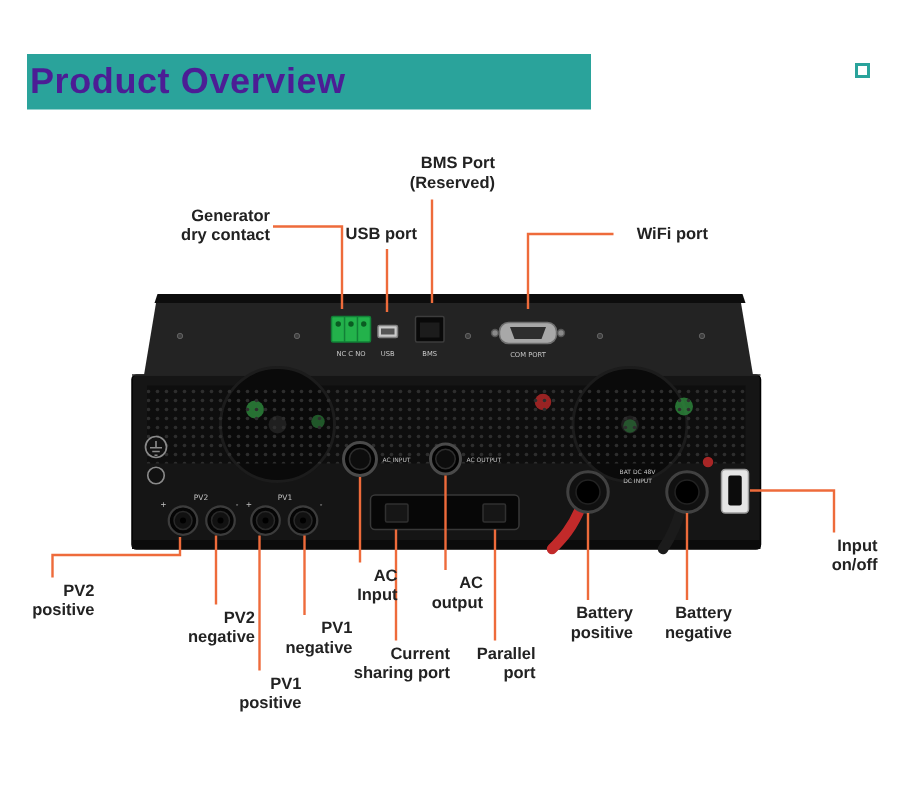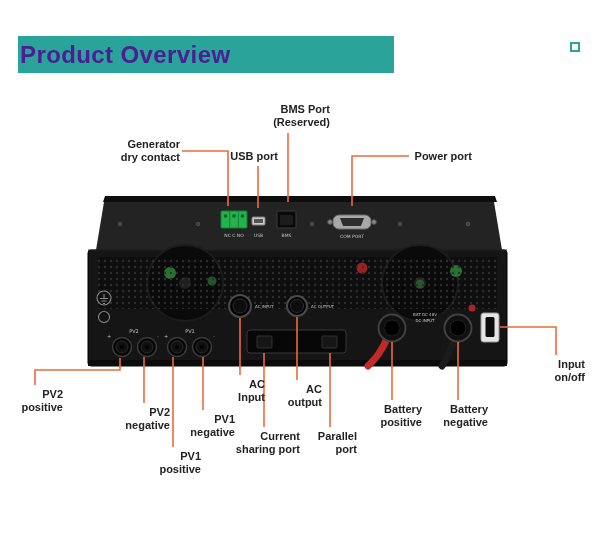--- a/index.html
+++ b/index.html
@@ -199,21 +199,21 @@
       <path class="leader" d="M458,342 V400"></path>
       <path class="leader" d="M500,327 H556 V355"></path>
     </g>
   </svg>
 
   <div class="callout" style="left:250px;top:103px;width:80px">BMS Port
 (Reserved)</div>
   <div class="callout" style="left:100px;top:138px;width:80px">Generator
 dry contact</div>
   <div class="callout" style="left:230px;top:150px;width:48px">USB port</div>
-  <div class="callout" style="left:412px;top:150px;width:60px">Power port</div>
+  <div class="callout" style="left:412px;top:150px;width:60px">WiFi port</div>
   <div class="callout" style="left:8px;top:388px;width:55px">PV2
 positive</div>
   <div class="callout" style="left:112px;top:406px;width:58px">PV2
 negative</div>
   <div class="callout" style="left:177px;top:413px;width:58px">PV1
 negative</div>
   <div class="callout" style="left:145px;top:450px;width:56px">PV1
 positive</div>
   <div class="callout" style="left:215px;top:378px;width:50px">AC
 Input</div>

